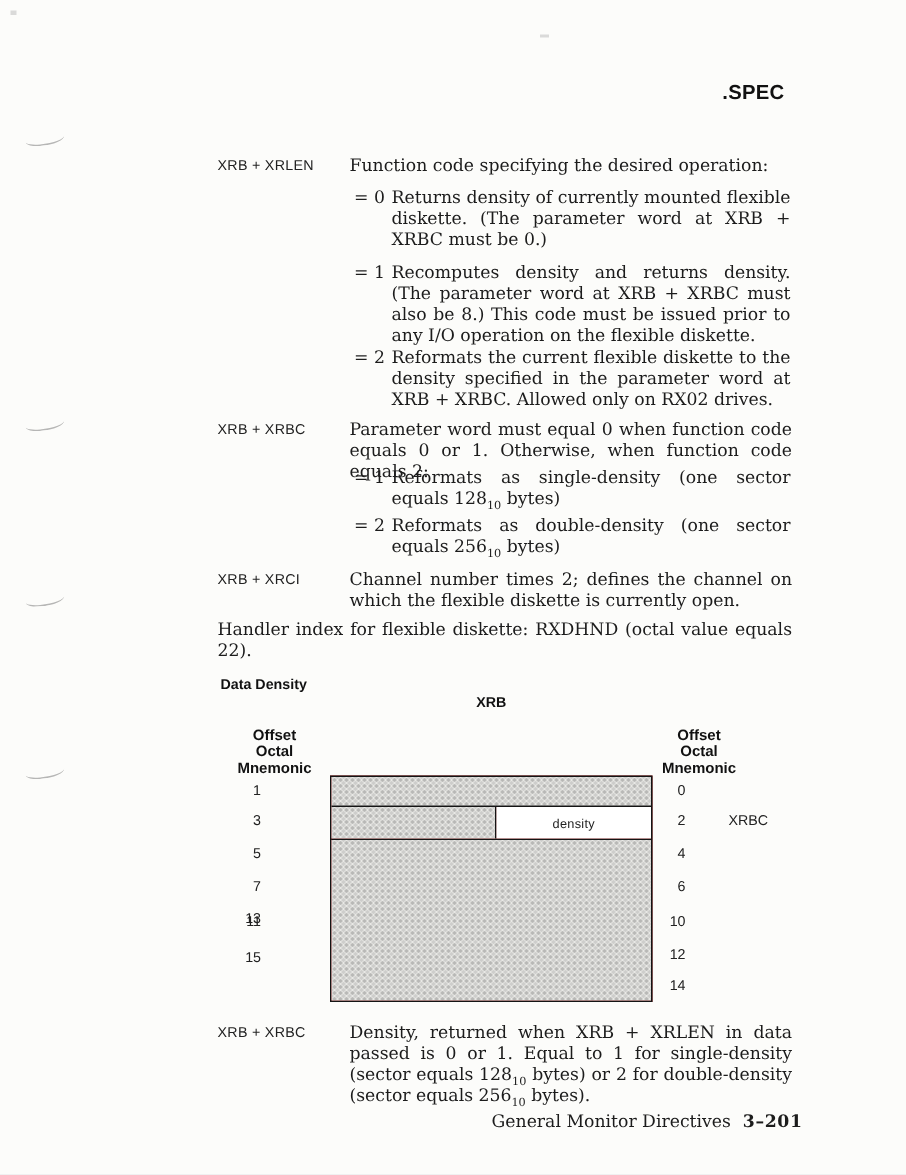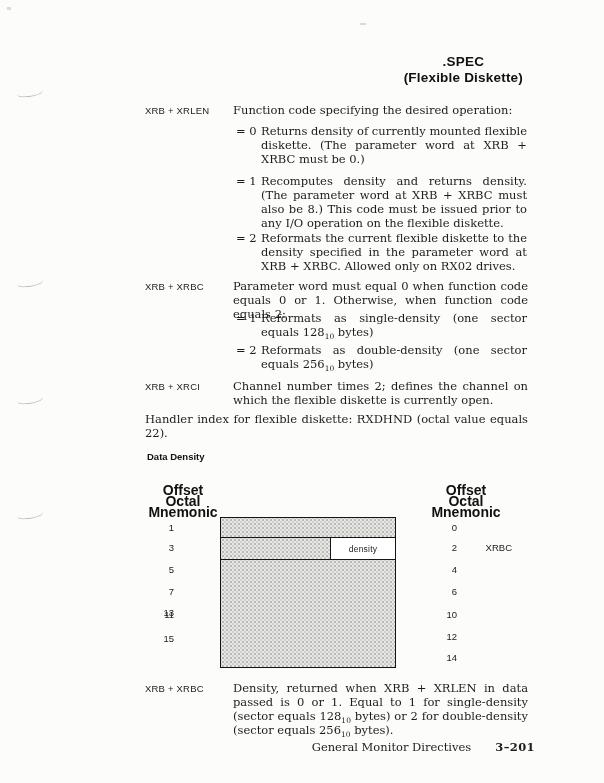--- a/index.html
+++ b/index.html
@@ -58,28 +58,28 @@
   .h-bold{
     position:absolute;
     font-family:"Liberation Sans", sans-serif;
     font-weight:bold;color:#111;
   }
   #data-returned{top:451px;left:147px;font-size:9.5px;}
   #xrb-title{top:463px;left:220px;width:215px;text-align:center;font-size:9.5px;}
   .colhdr{
     position:absolute;top:485px;
     font-family:"Liberation Sans", sans-serif;
-    font-weight:bold;font-size:14px;line-height:11px;
+    font-weight:bold;font-size:10px;line-height:11px;
     text-align:center;color:#111;
   }
   #hdr-left{left:145px;width:76px;}
   #hdr-right{left:428px;width:76px;}
   .xrb-box{
     position:absolute;left:220px;top:517px;
-    width:176px;height:151px;
+    width:215px;height:151px;
     border:1.8px solid #141414;
     box-sizing:border-box;
     display:flex;flex-direction:column;
     background:#b91c1c;
   }
   .shade{
     background-color:#e9e9e6;
     background-image:
       radial-gradient(circle, rgba(110,110,110,.40) 1px, transparent 1.4px),
       radial-gradient(circle, rgba(140,140,140,.30) 1px, transparent 1.4px);
@@ -101,21 +101,21 @@
     font-size:9.5px;line-height:14px;color:#222;
   }
   .offL{left:140px;width:34px;text-align:right;}
   .offR{left:423px;width:34px;text-align:right;}
   .mnem{left:462px;width:50px;text-align:right;}
   
   .footer{
     position:absolute;top:740px;left:145px;width:390px;
     text-align:right;font-size:11.5px;color:#1c1c1c;
   }
-  .page-num{font-weight:bold;margin-left:24px;letter-spacing:.4px;}
+  .page-num{font-weight:bold;margin-left:8px;letter-spacing:.4px;}
   
   .curl{
     position:absolute;width:26px;height:8px;
     border-bottom:1.4px solid #7d7d7d;
     border-radius:0 0 70% 40%;
     opacity:.55;transform:rotate(-5deg);
   }
   #curl1{left:17px;top:88px}
   #curl2{left:17px;top:278px}
   #curl3{left:17px;top:395px}
@@ -131,21 +131,20 @@
 
   <div class="curl" id="curl1"></div>
   <div class="curl" id="curl2"></div>
   <div class="curl" id="curl3"></div>
   <div class="curl" id="curl4"></div>
   <div class="speck" id="speck1"></div>
   <div class="speck" id="speck2"></div>
 
   <div class="title">
     <div>.SPEC</div>
-    <div>(Flexible Diskette)</div>
   </div>
 
   <div class="def" id="d-xrlen">
     <span class="dlabel">XRB + XRLEN</span>
     <div class="dbody">Function code specifying the desired operation:</div>
   </div>
   <div class="item" id="i-l0">
     <span class="imarker">= 0</span>
     <div class="itext">Returns density of currently mounted flexible diskette. (The parameter word at XRB + XRBC must be 0.)</div>
   </div>
@@ -174,20 +173,21 @@
   <div class="def" id="d-xrci">
     <span class="dlabel">XRB + XRCI</span>
     <div class="dbody">Channel number times 2; defines the channel on which the flexible diskette is currently open.</div>
   </div>
 
   <div class="def" id="d-xrblkm">
     <div class="dbody">Handler index for flexible diskette: RXDHND (octal value equals 22).</div>
   </div>
 
   <div class="h-bold" id="data-returned">Data Density</div>
+  <div class="h-bold" id="xrb-title">XRB</div>
 
   <div class="colhdr" id="hdr-left">
     <div>Offset</div>
     <div>Octal Mnemonic</div>
   </div>
   <div class="colhdr" id="hdr-right">
     <div>Offset</div>
     <div>Octal Mnemonic</div>
   </div>
 

